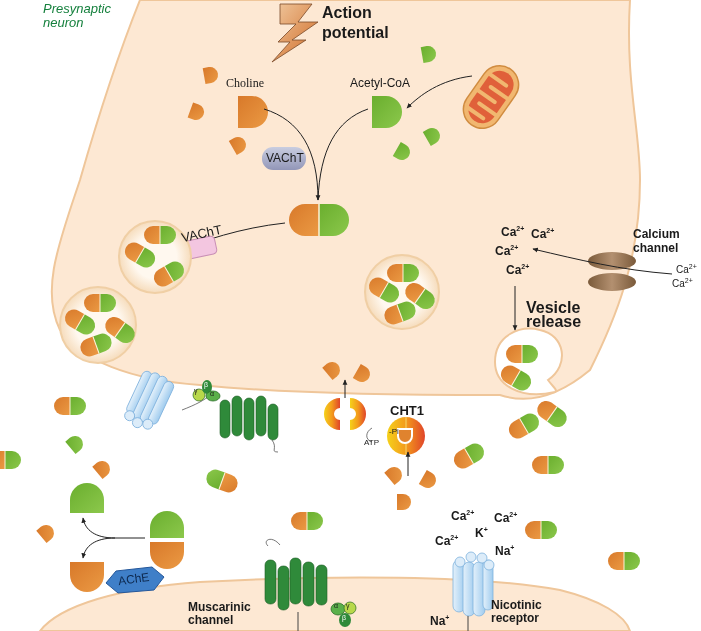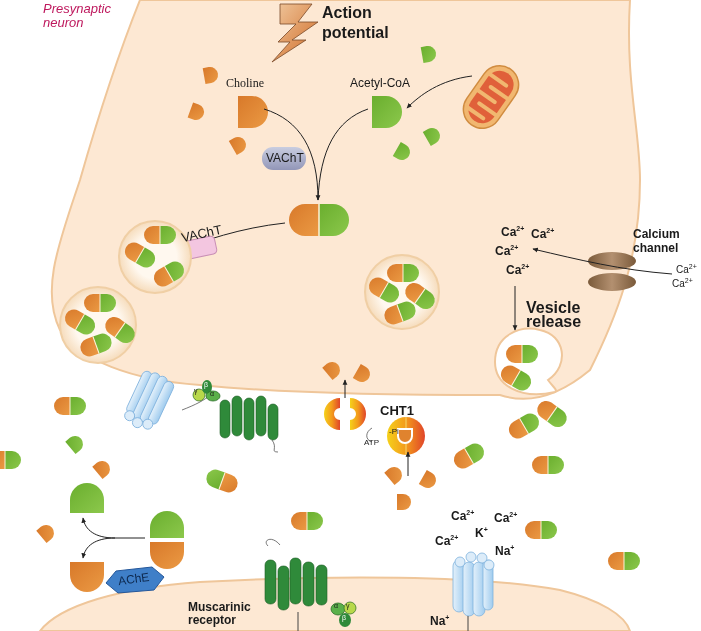--- a/index.html
+++ b/index.html
@@ -1,20 +1,20 @@
 <!DOCTYPE html>
 <html><head>
 <meta charset="utf-8">
 <style>
   html,body{margin:0;padding:0;background:#ffffff;}
   body{width:701px;height:631px;overflow:hidden;position:relative;font-family:"Liberation Sans",sans-serif;}
   #stage{position:absolute;left:0;top:0;width:701px;height:631px;}
   .lbl{position:absolute;color:#1a1a1a;white-space:nowrap;}
   .b{font-weight:bold;}
-  .it{font-style:italic;color:#be185d;}
+  .it{font-style:italic;color:#15803d;}
   .ion{position:absolute;font-weight:bold;font-size:12px;color:#1a1a1a;white-space:nowrap;}
   .ion sup{font-size:7px;}
   .sm{font-size:10px;font-weight:normal;}
 </style>
 </head>
 <body>
 
 <div id="stage">
 <svg width="701" height="631" viewBox="0 0 701 631" xmlns="http://www.w3.org/2000/svg" style="position:absolute;left:0;top:0">
   <defs>
@@ -253,27 +253,28 @@
 <div class="ion" style="left:501px;top:225px;"><span>Ca</span><sup>2+</sup></div>
 <div class="ion" style="left:531px;top:227px;"><span>Ca</span><sup>2+</sup></div>
 <div class="ion" style="left:495px;top:244px;"><span>Ca</span><sup>2+</sup></div>
 <div class="ion" style="left:506px;top:263px;"><span>Ca</span><sup>2+</sup></div>
 <div class="ion sm" style="left:676px;top:263px;font-weight:normal;"><span>Ca</span><sup>2+</sup></div>
 <div class="ion sm" style="left:672px;top:277px;font-weight:normal;"><span>Ca</span><sup>2+</sup></div>
 
 <div class="lbl b" style="left:620px;top:227px;font-size:12px;line-height:14px;width:60px;white-space:normal;margin-left:13px;">Calcium channel</div>
 <div class="lbl b" style="left:526px;top:301px;font-size:16px;line-height:14px;width:60px;white-space:normal;">Vesicle release</div>
 
-<div class="lbl b" style="left:380px;top:403px;font-size:13px;">CHT1</div>
+<div class="lbl b" style="left:390px;top:403px;font-size:13px;">CHT1</div>
 <div class="lbl" style="left:369px;top:427px;font-size:8px;padding-left:20px;">-Pi</div>
 <div class="lbl" style="left:364px;top:438px;font-size:8px;">ATP</div>
 
 <div class="lbl" style="left:118px;top:572px;font-size:12px;color:#0e2a50;transform:rotate(-8deg);">AChE</div>
 
-<div class="lbl b" style="left:188px;top:601px;font-size:12px;line-height:13px;width:80px;white-space:normal;">Muscarinic receptor</div>
+<div class="lbl b" style="left:188px;top:601px;font-size:12px;line-height:13px;width:80px;white-space:normal;">Muscarinic channel</div>
+<div class="lbl b" style="left:491px;top:599px;font-size:12px;line-height:13px;width:80px;white-space:normal;">Nicotinic receptor</div>
 
 <div class="lbl" style="left:194px;top:387px;font-size:7px;">γ</div>
 <div class="lbl" style="left:204px;top:381px;font-size:7px;color:#fff;">β</div>
 <div class="lbl" style="left:210px;top:390px;font-size:7px;">α</div>
 <div class="lbl" style="left:334px;top:602px;font-size:7px;">α</div>
 <div class="lbl" style="left:346px;top:602px;font-size:7px;">γ</div>
 <div class="lbl" style="left:342px;top:614px;font-size:7px;color:#fff;">β</div>
 
 <div class="ion" style="left:451px;top:509px;"><span>Ca</span><sup>2+</sup></div>
 <div class="ion" style="left:494px;top:511px;"><span>Ca</span><sup>2+</sup></div>

